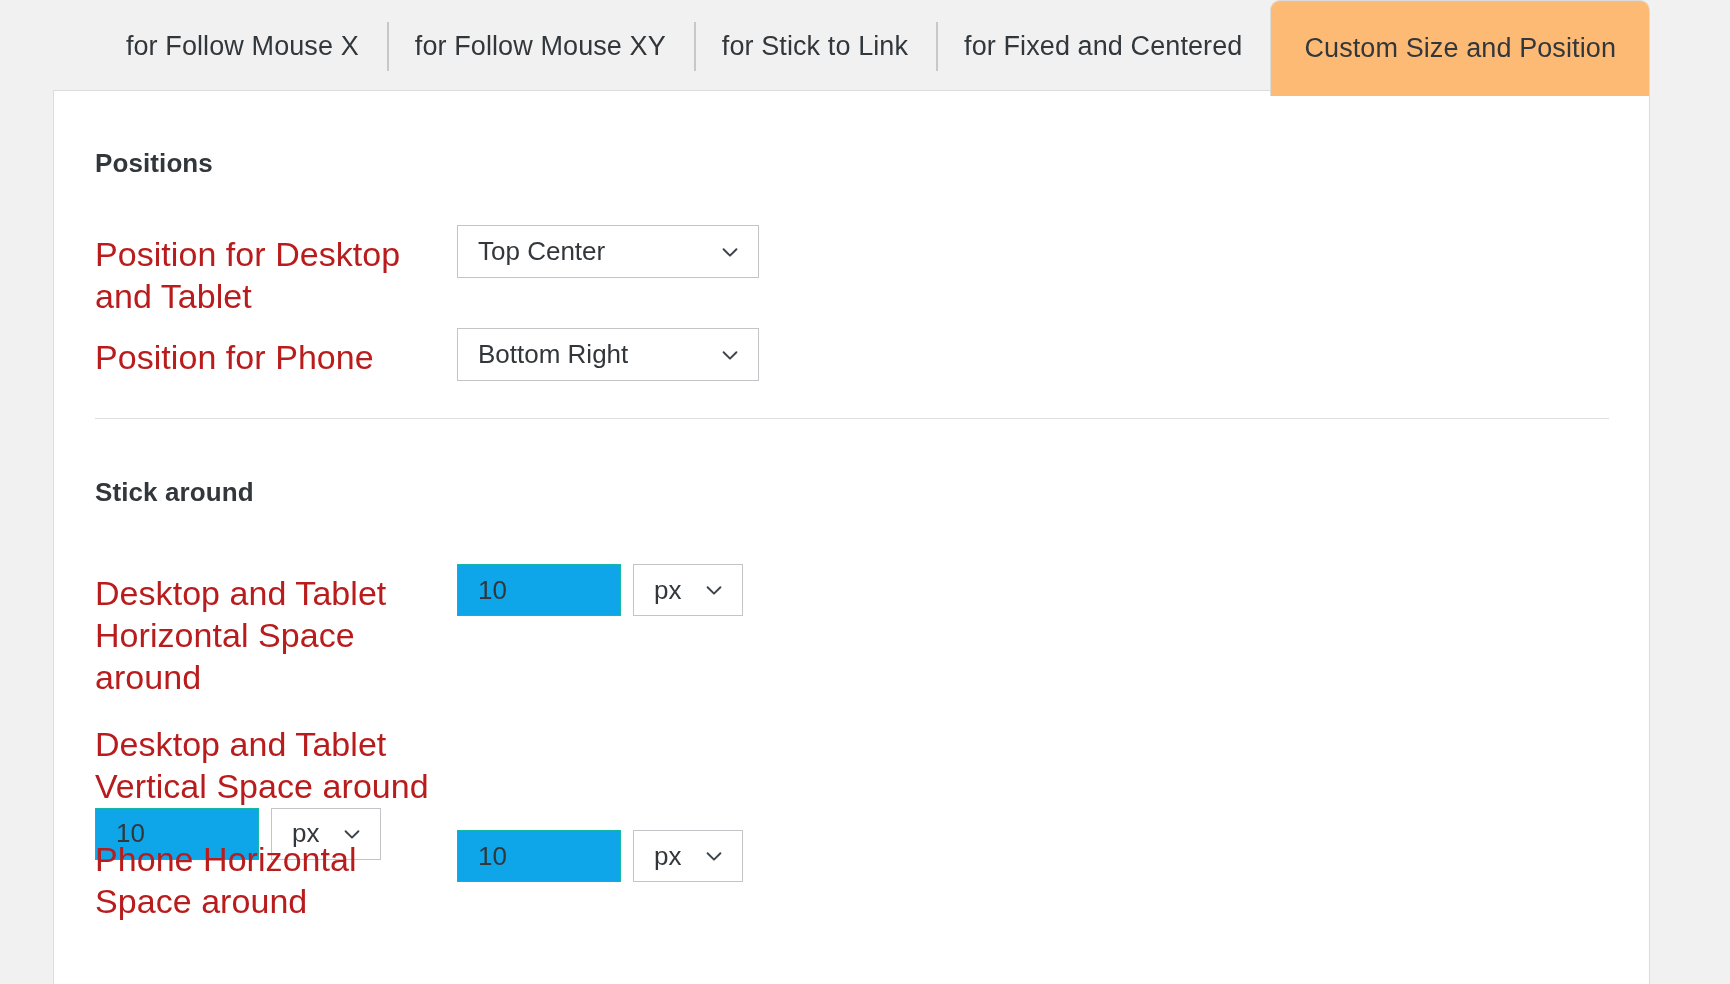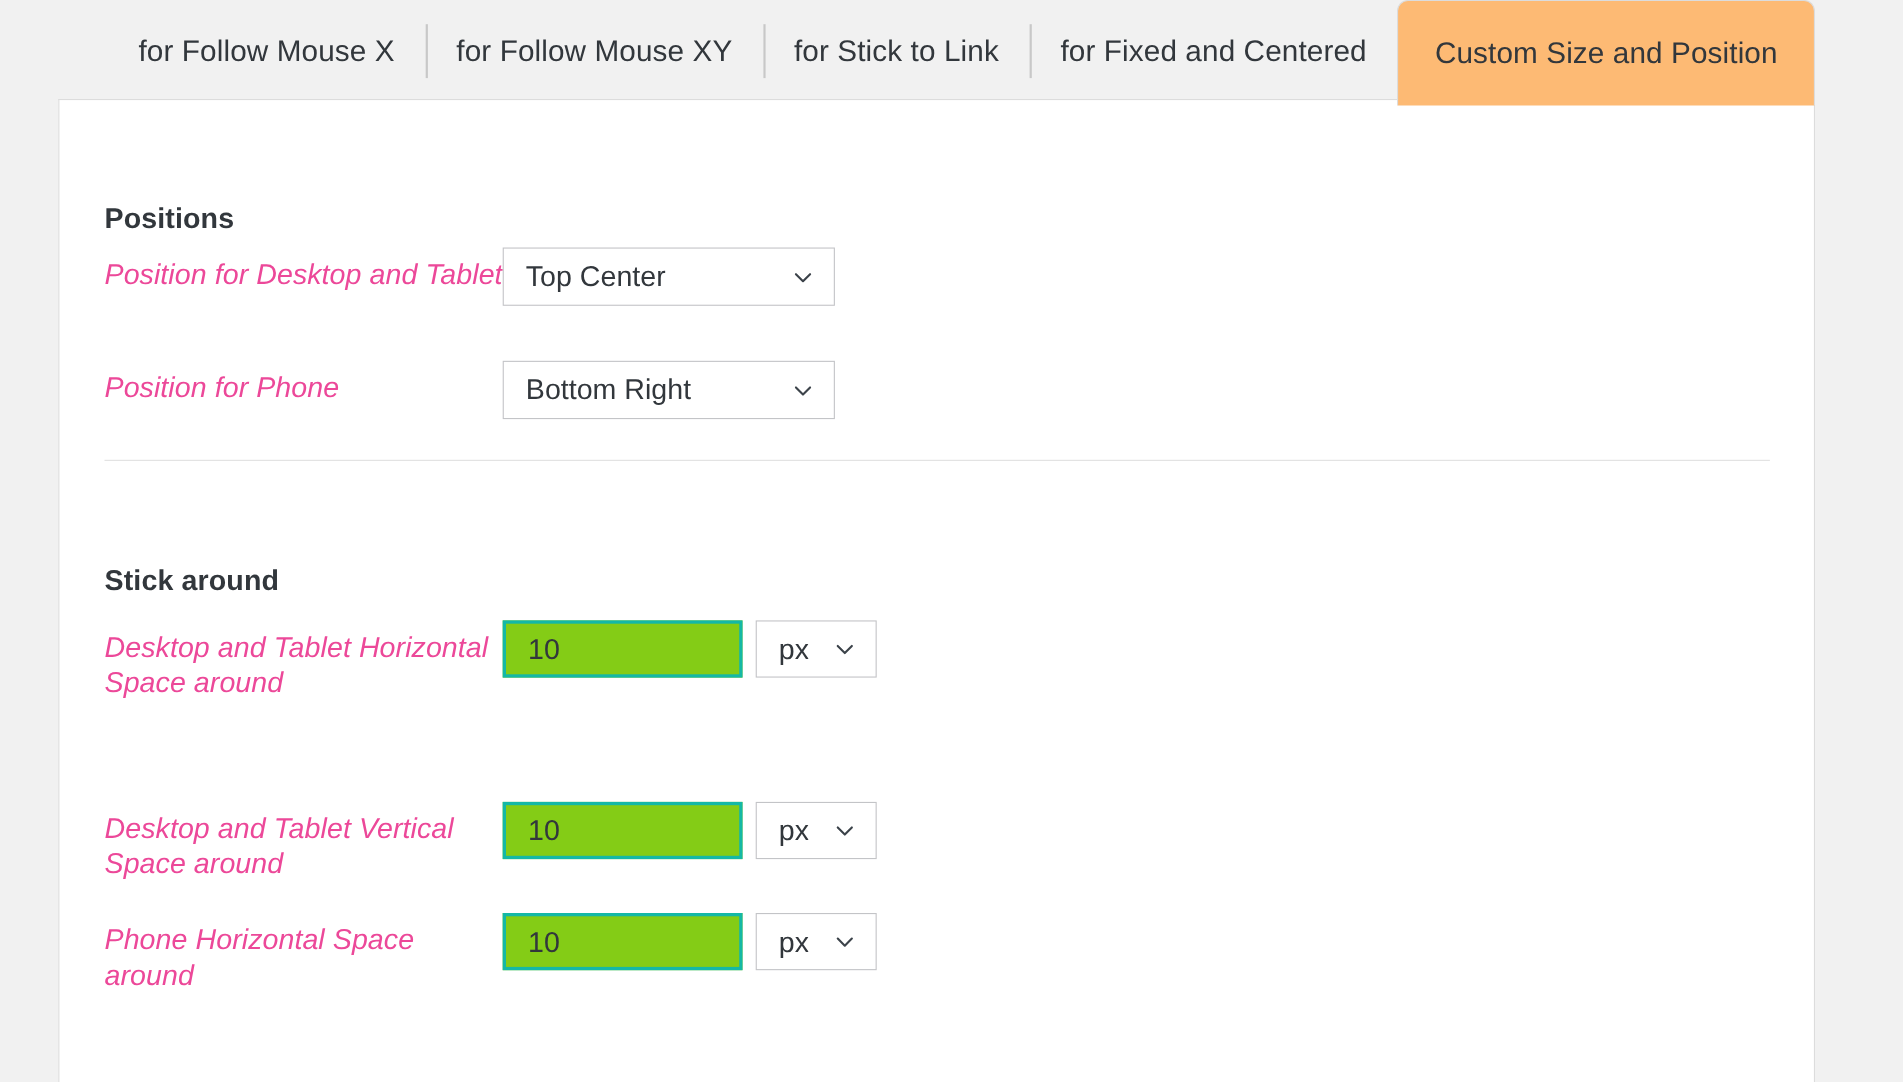--- a/index.html
+++ b/index.html
@@ -96,47 +96,45 @@
     height: 100%;
   }
 
   .section-title {
     position: absolute;
     left: 41px;
     font-size: 26px;
     font-weight: bold;
     color: #32373c;
     letter-spacing: 0.1px;
-    margin-top: 35px;
   }
 
   .divider {
     position: absolute;
     left: 41px;
     width: 1514px;
     height: 1px;
     background: #e0e0e0;
   }
 
   .row {
     position: absolute;
     left: 41px;
     display: flex;
     align-items: flex-start;
   }
 
   .row-label {
     width: 362px;
-    font-size: 26px;
-    color: #ec4899;
+    font-size: 34px;
+    color: #b91c1c;
     line-height: 1.23;
     letter-spacing: 0.05px;
     padding-top: 9px;
     box-sizing: border-box;
-    font-style: italic;
   }
 
   .row-controls {
     display: flex;
     align-items: flex-start;
     gap: 12px;
     border-radius: 18px;
   }
 
   
@@ -176,24 +174,24 @@
     display: block;
   }
 
   .select .select-value {
     white-space: nowrap;
     overflow: hidden;
   }
 
   .textinput {
     box-sizing: border-box;
-    width: 218px;
+    width: 164px;
     height: 52px;
-    border: 3px solid #14b8a6;
-    background: #84cc16;
+    border: 1px solid #14b8a6;
+    background: #0ea5e9;
     font-family: "Liberation Sans", sans-serif;
     font-size: 26px;
     color: #32373c;
     padding: 0 0 0 20px;
     outline: none;
   }
   .textinput::placeholder { color: #8f969c; }
 </style>
 </head>
 <body>
@@ -257,21 +255,21 @@
           <input class="textinput" type="text" value="10" style="">
           <div class="select unit">
             <span class="select-value">px</span>
             <svg class="chev" viewBox="0 0 24 24" fill="none">
               <path d="M5 9 L12 16 L19 9" stroke="#3c434a" stroke-width="2.1" stroke-linecap="round" stroke-linejoin="round"></path>
             </svg>
           </div>
         </div>
       </div>
 
-      <div class="row" style="top:638px;">
+      <div class="row" style="top:624px;flex-direction:column;">
         <div class="row-label">Desktop and Tablet Vertical Space around</div>
         <div class="row-controls">
           <input class="textinput" type="text" value="10" style="">
           <div class="select unit">
             <span class="select-value">px</span>
             <svg class="chev" viewBox="0 0 24 24" fill="none">
               <path d="M5 9 L12 16 L19 9" stroke="#3c434a" stroke-width="2.1" stroke-linecap="round" stroke-linejoin="round"></path>
             </svg>
           </div>
         </div>

